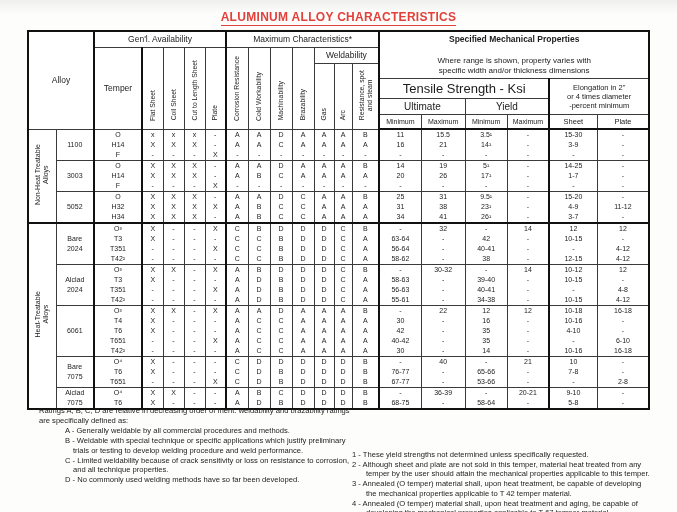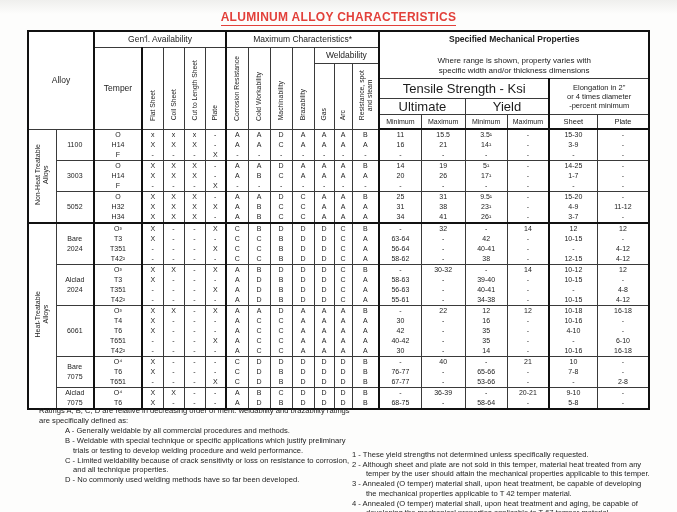--- a/index.html
+++ b/index.html
@@ -40,21 +40,21 @@
   .tbl td.temper, .tbl td.c0, .tbl td.c4, .tbl td.c11, .tbl td.c15{border-left:2px solid #111;}
 
   
   .hAlloy,.hTemper{font-weight:bold;font-size:8.5px;}
   .hGroup{font-weight:bold;font-size:8.5px;}
   .hMech{vertical-align:top;padding-top:3px;}
   .mechTitle{font-weight:bold;font-size:8.5px;margin-bottom:12px;}
   .mechNote{font-size:8px;line-height:1.25;}
   .hTensile{font-weight:bold;font-size:13px;}
   .hElong{font-weight:bold;font-size:7.5px;line-height:1.2;}
-  .hUY{font-weight:bold;font-size:13px;}
+  .hUY{font-weight:bold;font-size:10px;}
   .hMin{font-weight:bold;font-size:7px;}
   .hSP{font-weight:bold;font-size:7.5px;}
 
   th.rot{vertical-align:bottom;}
   .vert{
     display:inline-block;
     writing-mode:vertical-rl;transform:rotate(180deg);
     font-size:6.8px;line-height:1.15;
     padding-top:2px;margin-bottom:2px;
     white-space:pre-line;

